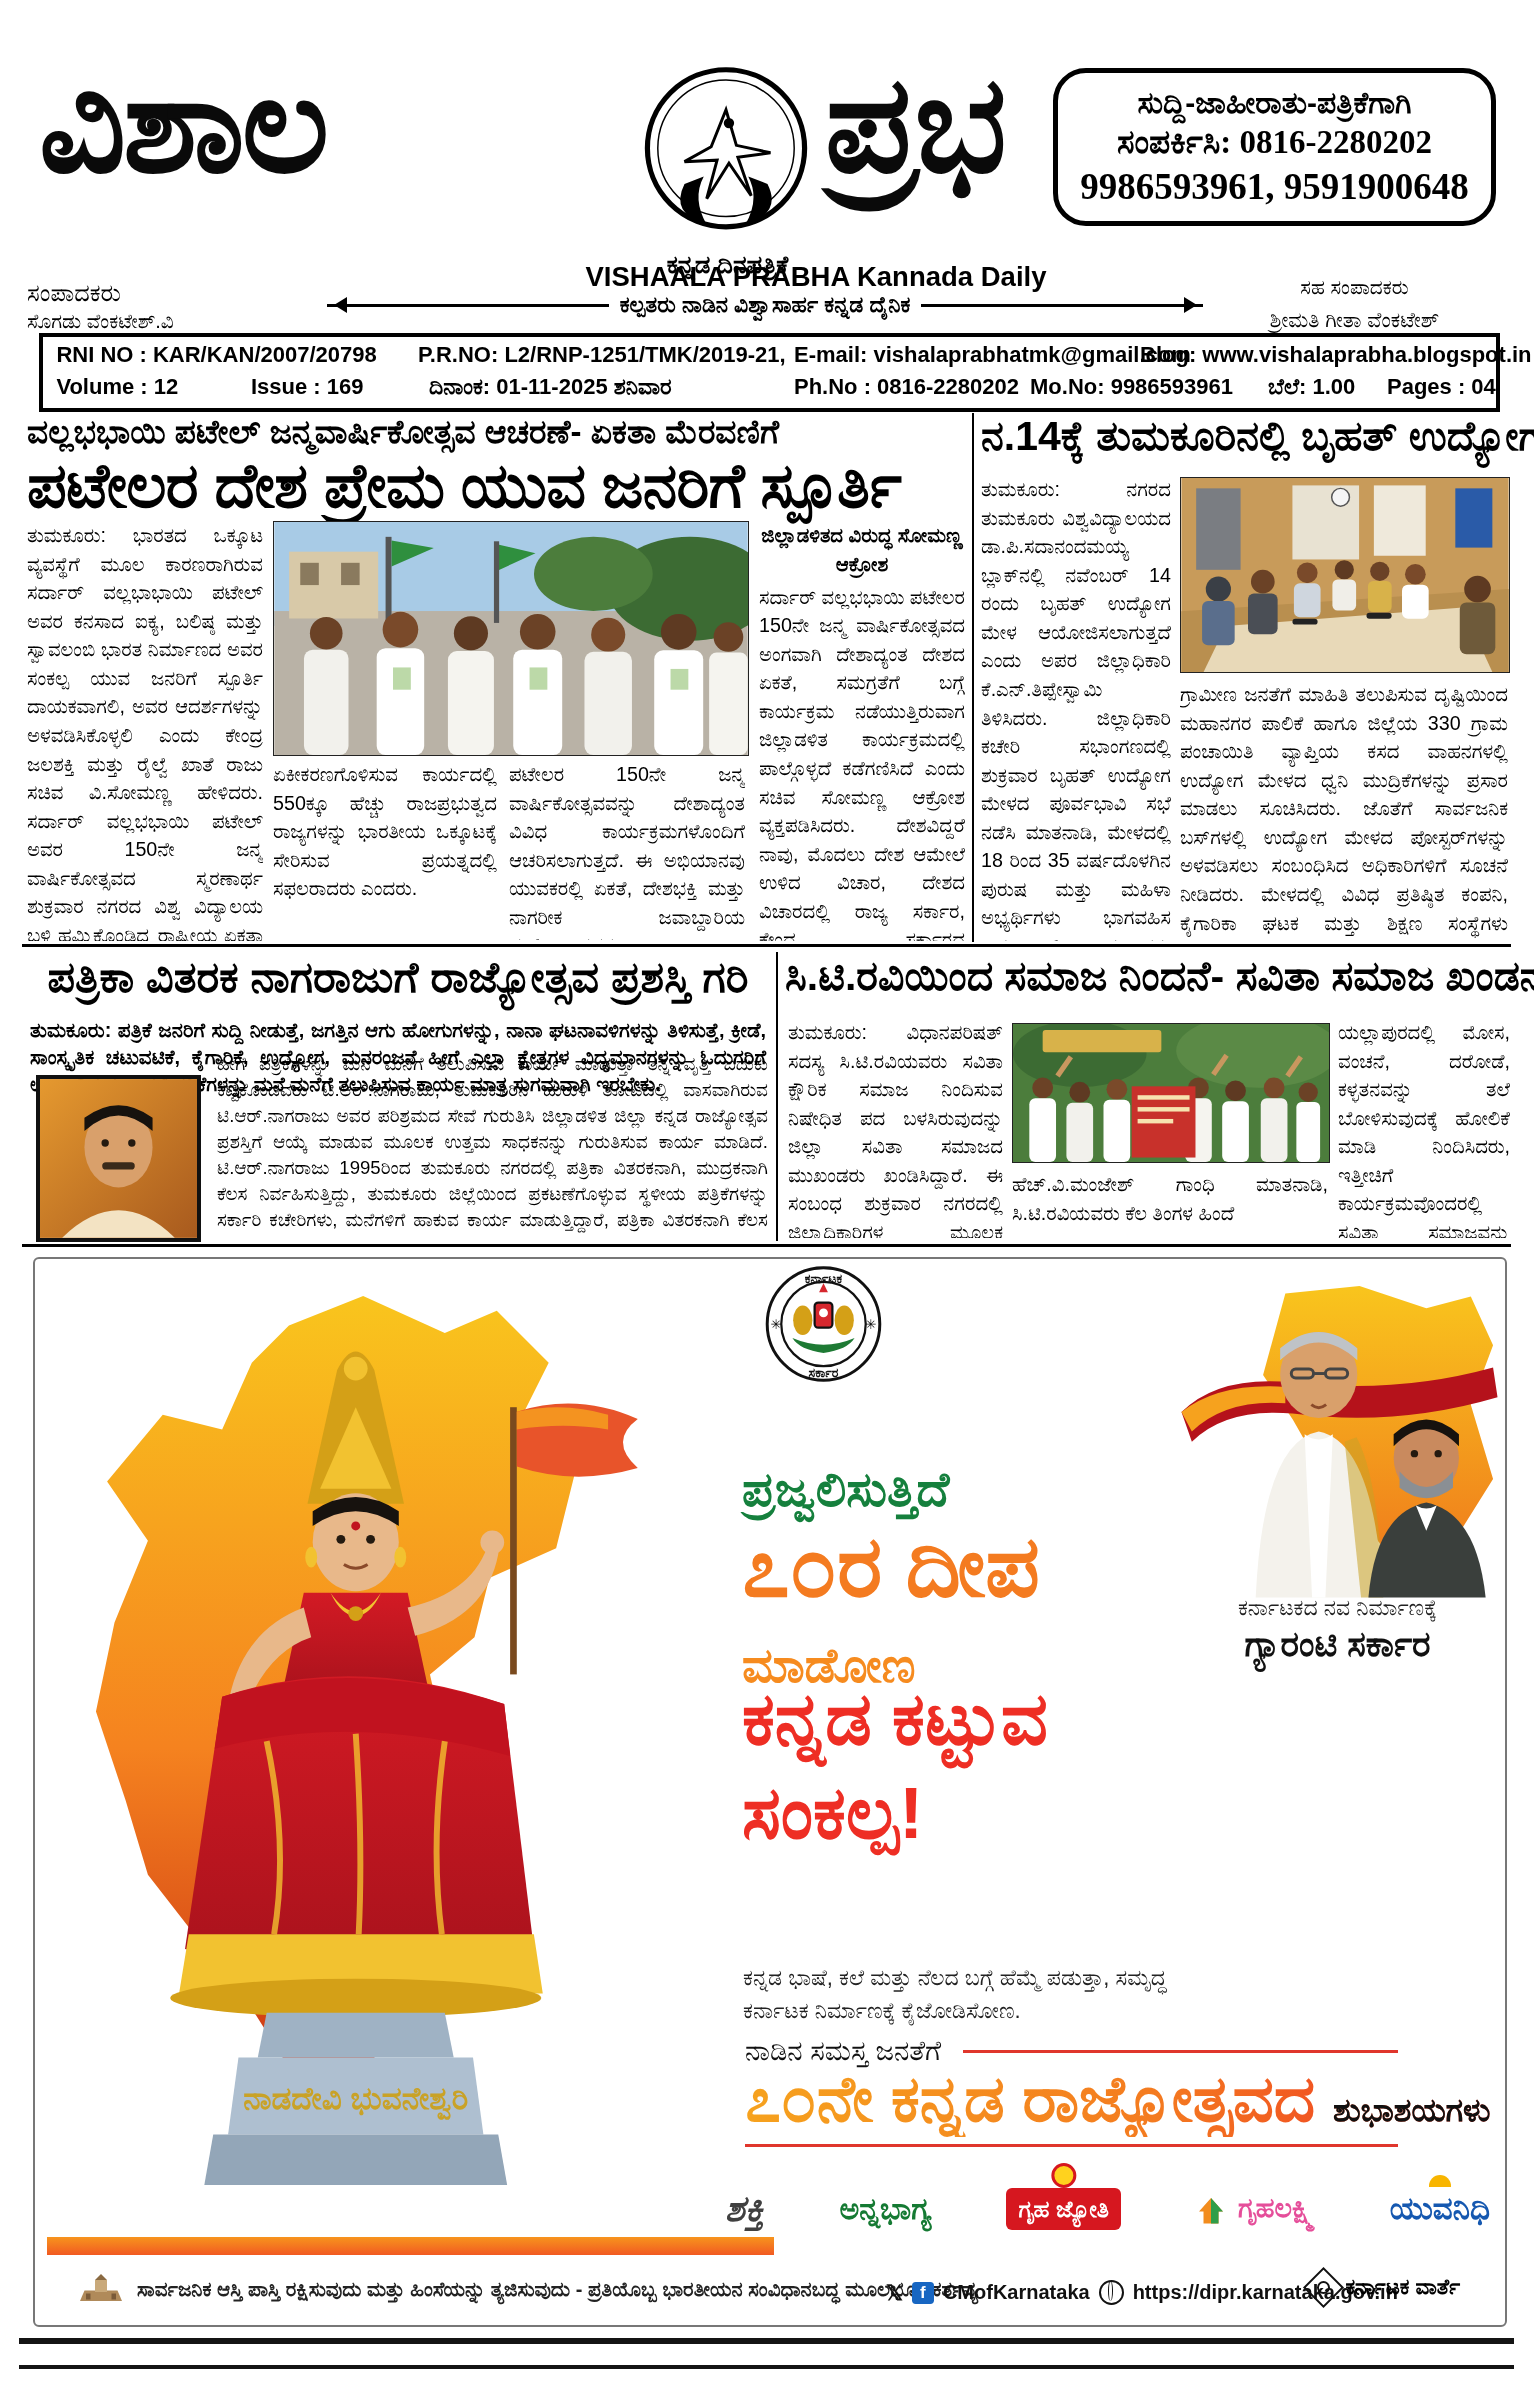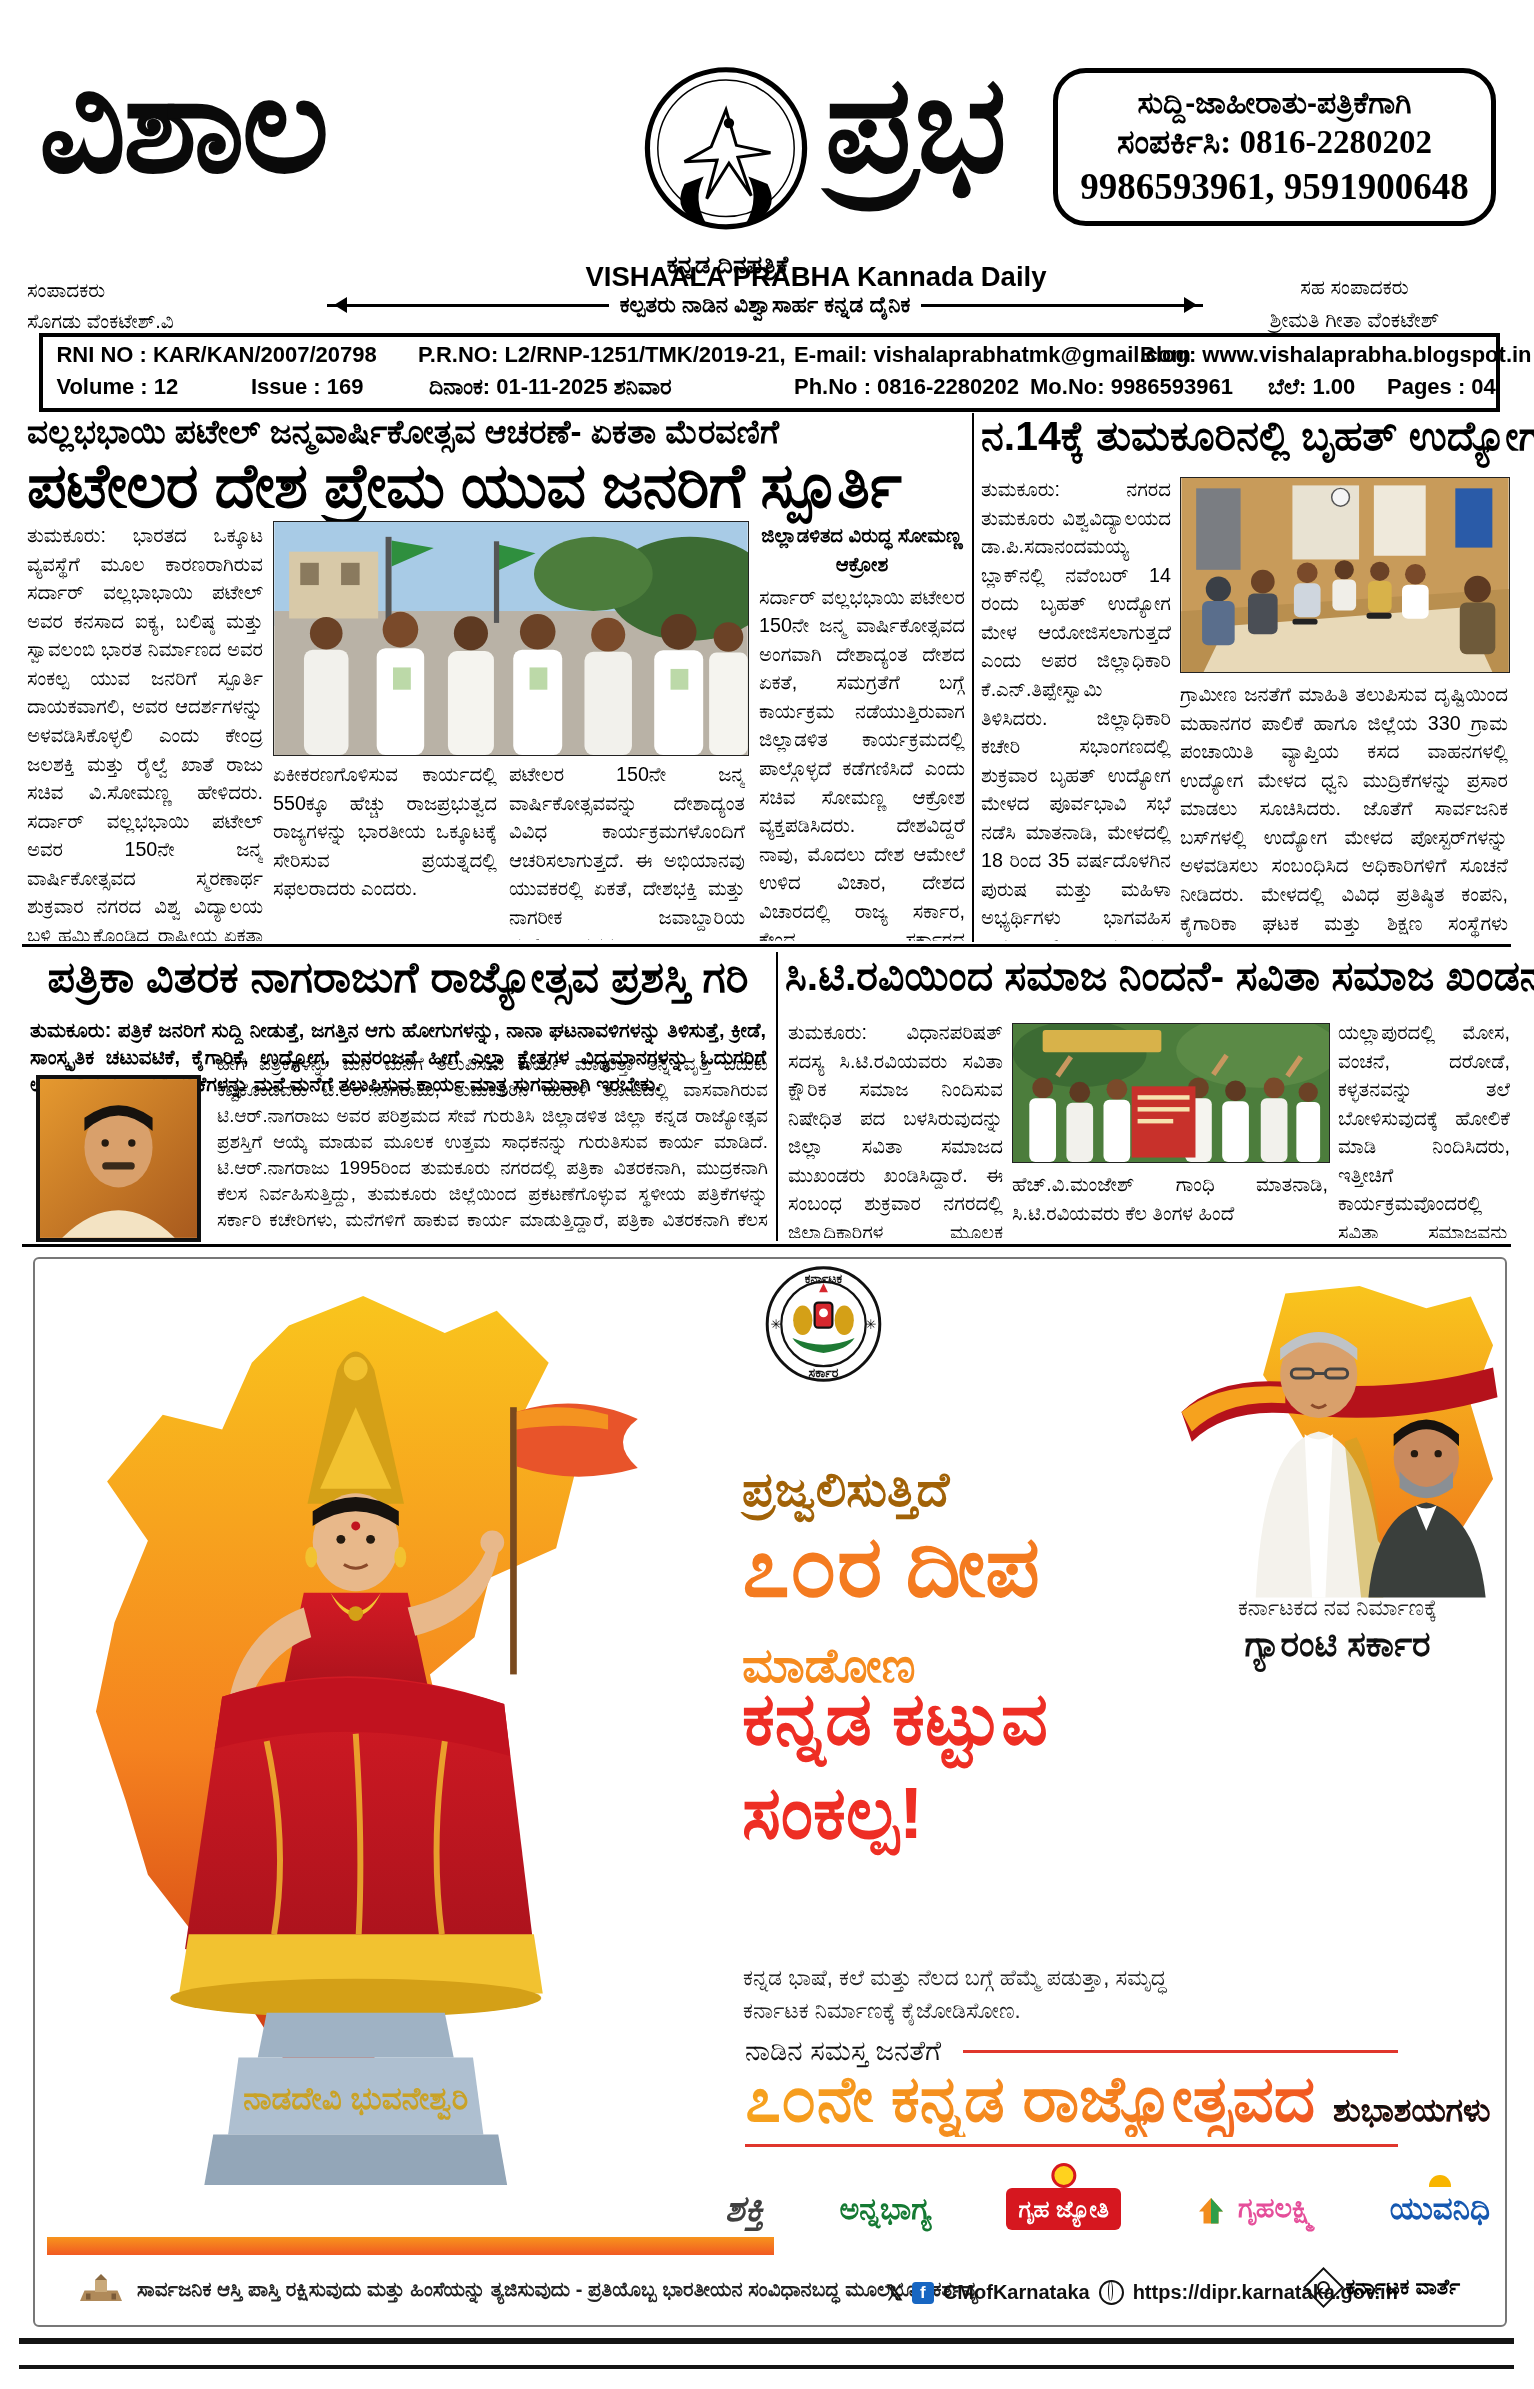--- a/index.html
+++ b/index.html
@@ -10,21 +10,21 @@
   .title{font-weight:bold;font-size:135px;line-height:1.45;letter-spacing:-3px;color:#0a0a0a;}
   .logo-wrap{left:640px;top:65px;width:172px;height:177px;}
   .logo-caption{left:616px;top:251px;width:223px;text-align:center;font-size:24.5px;font-weight:bold;}
   .subtitle{left:549px;top:261px;width:534px;text-align:center;font-size:27.5px;font-weight:bold;letter-spacing:0px;top:293px;}
   .subtitle{top:261px;}
   .contact-box{left:1053px;top:68px;width:433px;height:148px;border:5.2px solid #000;border-radius:33px;
                display:flex;flex-direction:column;justify-content:center;align-items:center;gap:3px;}
   .contact-box .l1{font-size:30px;font-weight:bold;}
   .contact-box .l2{font-size:33px;font-weight:bold;font-family:"Liberation Serif",serif;}
   .contact-box .l3{font-size:37px;font-weight:bold;font-family:"Liberation Serif",serif;}
-  .editor-label{left:27px;top:279px;font-size:20px;}
+  .editor-label{left:27px;top:279px;font-size:24px;}
   .editor-name{left:27px;top:310px;font-size:20px;}
   .coeditor{left:1210px;top:276px;width:289px;text-align:center;font-size:20px;}
   .coeditor .nm{margin-top:9px;font-size:21px;}
   .tagline-row{left:327px;top:292px;width:876px;display:flex;align-items:center;gap:10.4px;}
   .tagline-row .line{flex:1;height:3px;background:#000;position:relative;}
   .tagline-row .line.l:before{content:"";position:absolute;left:-1.5px;top:-6.7px;border:8.2px solid transparent;border-right:13.4px solid #000;}
   .tagline-row .line.r:after{content:"";position:absolute;right:-1.5px;top:-6.7px;border:8.2px solid transparent;border-left:13.4px solid #000;}
   .tagline-txt{font-size:22px;font-weight:bold;white-space:nowrap;}
   
   .infobar{left:39px;top:333px;width:1453px;height:71px;border:4.5px solid #000;font-weight:bold;font-size:22px;}
@@ -61,21 +61,21 @@
   .hr2{left:22px;top:1244px;width:1489px;}
   
   .ad{left:33px;top:1257px;width:1470px;height:1066px;border:2.2px solid #777;border-radius:6px;background:#fff;overflow:hidden;}
   .ad .abs{position:absolute;}
   .emblem{left:729px;top:4.5px;width:119px;height:120px;}
   .statue{left:9px;top:22px;width:668px;height:962px;}
   .cmblock{left:1139px;top:27px;width:331px;height:319px;}
   .cm-cap1{left:1143px;top:336px;width:319px;text-align:center;font-size:22px;color:#222;}
   .cm-cap2{left:1143px;top:365px;width:319px;text-align:center;font-size:35px;font-weight:bold;color:#111;}
   .slogan{left:707px;width:490px;font-weight:bold;line-height:1.1;white-space:nowrap;}
-  .s1{top:205px;font-size:48px;color:#a16207;}
+  .s1{top:205px;font-size:48px;color:#15803d;}
   .s2{top:261px;font-size:85px;color:#F47B20;}
   .s3{top:367px;font-size:48px;color:#F68B1F;margin-top:14px;}
   .s4{top:420px;font-size:73px;color:#EE2E24;}
   .s5{top:514px;font-size:73px;color:#EE2E24;}
   .ad-para{left:708px;width:468px;font-size:22px;line-height:1.5;color:#222;text-align:left;}
   .p1{top:637px;} .p2{top:702px;}
   .greet-prefix{left:710px;top:776px;font-size:27.5px;color:#111;white-space:nowrap;}
   .redline{background:#E0362C;height:3px;}
   .rl1{left:928px;top:791px;width:435px;}
   .greet-main{left:710px;top:803px;white-space:nowrap;font-weight:bold;font-size:64px;

